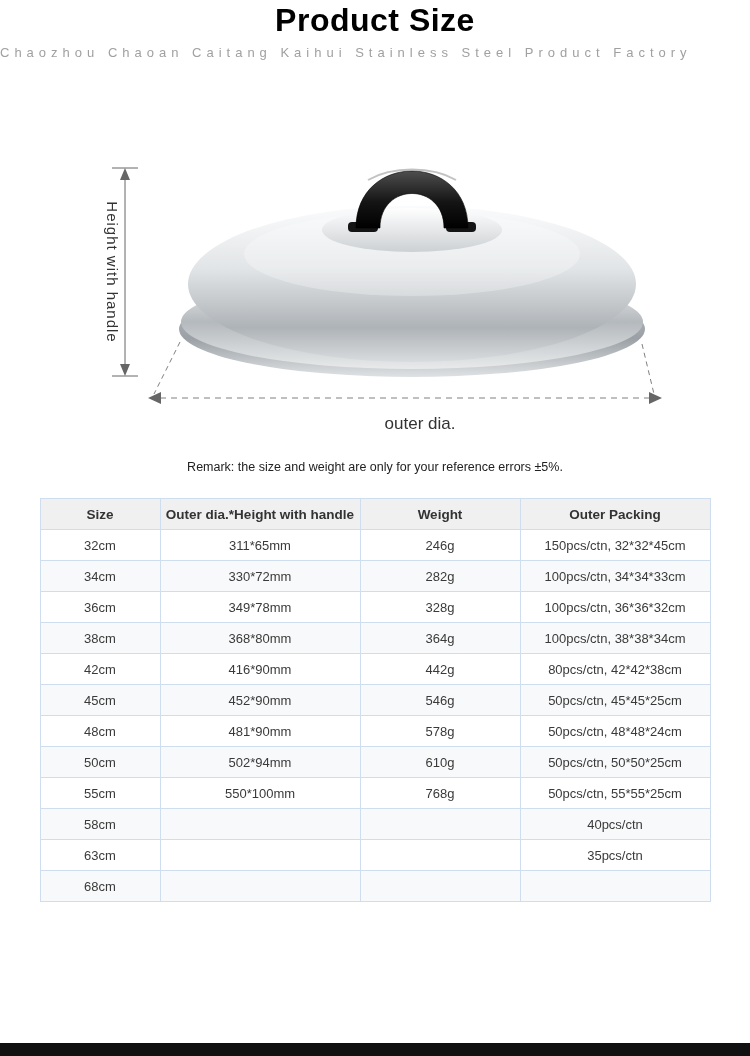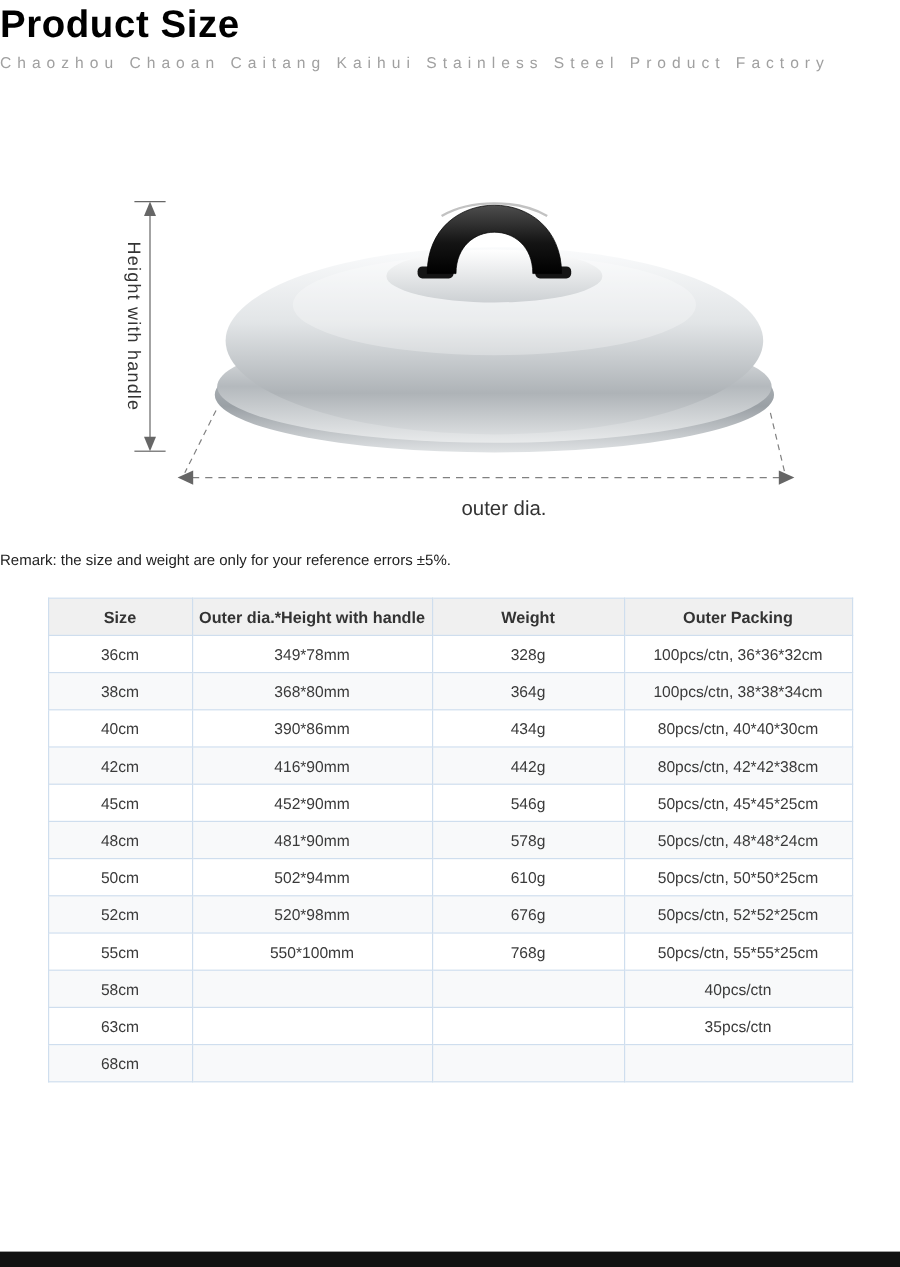--- a/index.html
+++ b/index.html
@@ -11,40 +11,42 @@
   body {
     width: 750px;
     height: 1056px;
     position: relative;
     overflow: hidden;
     margin: 0 auto;
   }
   .page-title {
     margin: 0;
     padding-top: 2px;
+    text-align: center;
     font-size: 32px;
     font-weight: 800;
     color: #000000;
     letter-spacing: 0.5px;
   }
   .page-subtitle {
     margin: 6px 0 0 0;
     font-size: 13px;
     color: #a0a0a0;
     letter-spacing: 5px;
     white-space: nowrap;
   }
   .figure-wrap {
     margin-top: 78px;
     width: 750px;
     height: 320px;
   }
   .figure-wrap svg { display: block; }
   .remark {
     margin: 2px 0 0 0;
+    text-align: center;
     font-size: 12.5px;
     color: #222222;
   }
   .spec-table {
     margin: 24px auto 0 auto;
     width: 670px;
     border-collapse: collapse;
     table-layout: fixed;
     font-size: 13px;
     color: #3a3a3a;
@@ -176,38 +178,44 @@
   <thead>
     <tr>
       <th>Size</th>
       <th>Outer dia.*Height with handle</th>
       <th>Weight</th>
       <th>Outer Packing</th>
     </tr>
   </thead>
   <tbody>
       <tr>
+        <td>32cm</td>
+        <td>311*65mm</td>
+        <td>246g</td>
+        <td>150pcs/ctn, 32*32*45cm</td>
+      </tr>
+      <tr>
+        <td>34cm</td>
+        <td>330*72mm</td>
+        <td>282g</td>
+        <td>100pcs/ctn, 34*34*33cm</td>
+      </tr>
+      <tr>
         <td>36cm</td>
         <td>349*78mm</td>
         <td>328g</td>
         <td>100pcs/ctn, 36*36*32cm</td>
       </tr>
       <tr>
         <td>38cm</td>
         <td>368*80mm</td>
         <td>364g</td>
         <td>100pcs/ctn, 38*38*34cm</td>
       </tr>
       <tr>
-        <td>40cm</td>
-        <td>390*86mm</td>
-        <td>434g</td>
-        <td>80pcs/ctn, 40*40*30cm</td>
-      </tr>
-      <tr>
         <td>42cm</td>
         <td>416*90mm</td>
         <td>442g</td>
         <td>80pcs/ctn, 42*42*38cm</td>
       </tr>
       <tr>
         <td>45cm</td>
         <td>452*90mm</td>
         <td>546g</td>
         <td>50pcs/ctn, 45*45*25cm</td>
@@ -218,26 +226,20 @@
         <td>578g</td>
         <td>50pcs/ctn, 48*48*24cm</td>
       </tr>
       <tr>
         <td>50cm</td>
         <td>502*94mm</td>
         <td>610g</td>
         <td>50pcs/ctn, 50*50*25cm</td>
       </tr>
       <tr>
-        <td>52cm</td>
-        <td>520*98mm</td>
-        <td>676g</td>
-        <td>50pcs/ctn, 52*52*25cm</td>
-      </tr>
-      <tr>
         <td>55cm</td>
         <td>550*100mm</td>
         <td>768g</td>
         <td>50pcs/ctn, 55*55*25cm</td>
       </tr>
       <tr>
         <td>58cm</td>
         <td></td>
         <td></td>
         <td>40pcs/ctn</td>

